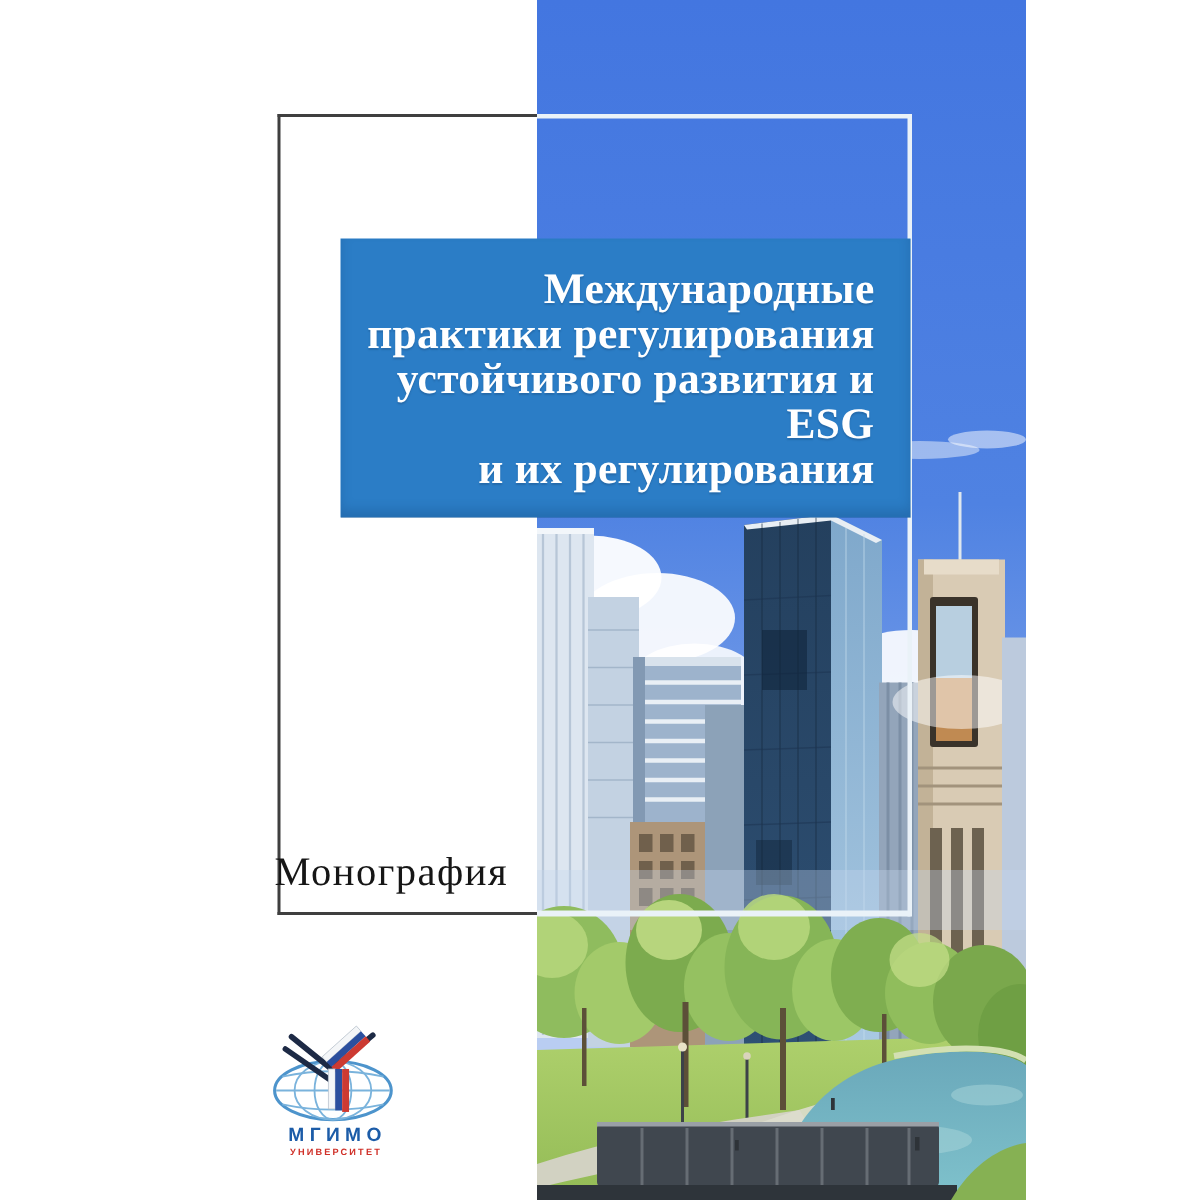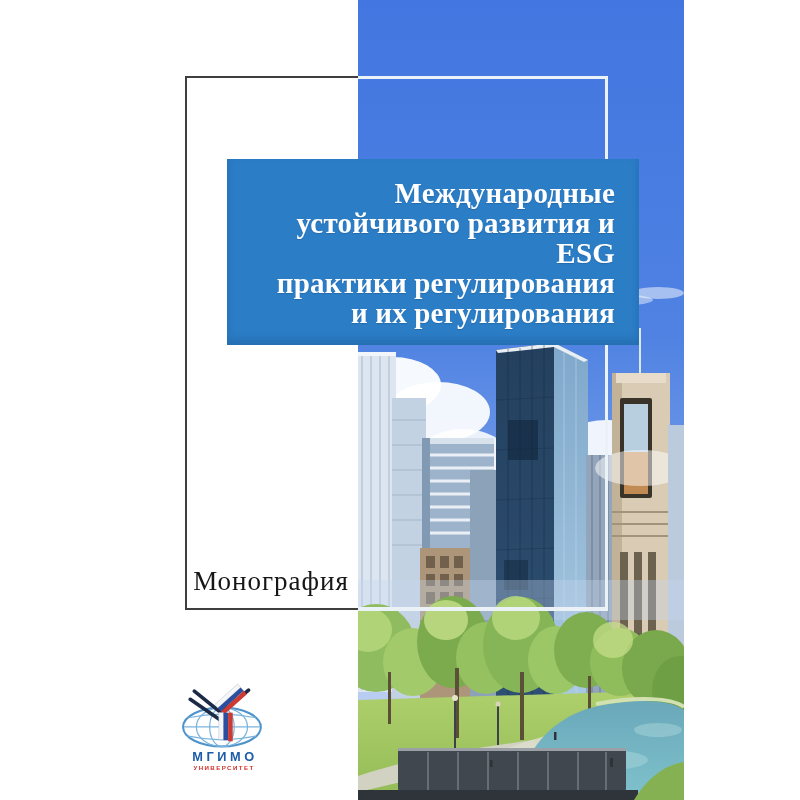--- a/index.html
+++ b/index.html
@@ -16,35 +16,35 @@
   .f-dark{background:var(--frame_dark,#3f3f3f);}
   .f-light{background:var(--frame_light,#eaf2f8);}
   .f-top-l{left:185px;top:76px;width:173px;height:2px;}
   .f-top-r{left:358px;top:76px;width:249px;height:3px;}
   .f-left {left:185px;top:76px;width:2px;height:534px;}
   .f-right{left:605px;top:76px;width:3px;height:535px;}
   .f-bot-l{left:185px;top:608px;width:173px;height:2px;}
   .f-bot-r{left:358px;top:607px;width:249px;height:4px;}
   
   .title-box{
-    position:absolute;left:227px;top:159px;width:412px;height:186px;
+    position:absolute;left:227px;top:159px;width:380px;height:186px;
     background:var(--title_box,#2e7dc4);
     box-shadow:inset 0 -5px 8px rgba(10,40,80,.18);
   }
   .title-text{
     position:absolute;top:19px;right:24px;left:16px;
     text-align:right;color:var(--title_text,#ffffff);
     font-weight:bold;font-size:29px;line-height:30px;
     letter-spacing:.2px;
     text-shadow:0 1px 1px rgba(20,50,90,.25);
   }
   
   .subtitle{
     position:absolute;left:183px;top:566px;width:176px;
-    text-align:center;color:var(--subtitle_text,#161616);
+    text-align:left;color:var(--subtitle_text,#161616);
     font-size:27px;letter-spacing:1px;
   }
   
   .logo{position:absolute;left:180px;top:684px;width:88px;height:88px;text-decoration:underline;}
   .logo svg{display:block;width:88px;height:88px;overflow:visible;}
   .logo text{font-family:"Liberation Sans", sans-serif;font-weight:bold;}
 </style>
 </head>
 <body>
 
@@ -289,22 +289,22 @@
   <div class="fseg f-dark f-top-l"></div>
   <div class="fseg f-light f-top-r"></div>
   <div class="fseg f-dark f-left"></div>
   <div class="fseg f-light f-right"></div>
   <div class="fseg f-dark f-bot-l"></div>
   <div class="fseg f-light f-bot-r"></div>
 
   <div class="title-box">
     <div class="title-text">
       <div>Международные</div>
+      <div>практики регулирования</div>
       <div>устойчивого развития и ESG</div>
-      <div>практики регулирования</div>
       <div>и их регулирования</div>
     </div>
   </div>
 
   <div class="subtitle">Монография</div>
 
   <div class="logo">
     <svg viewBox="0 0 84 86">
 
       <g>

